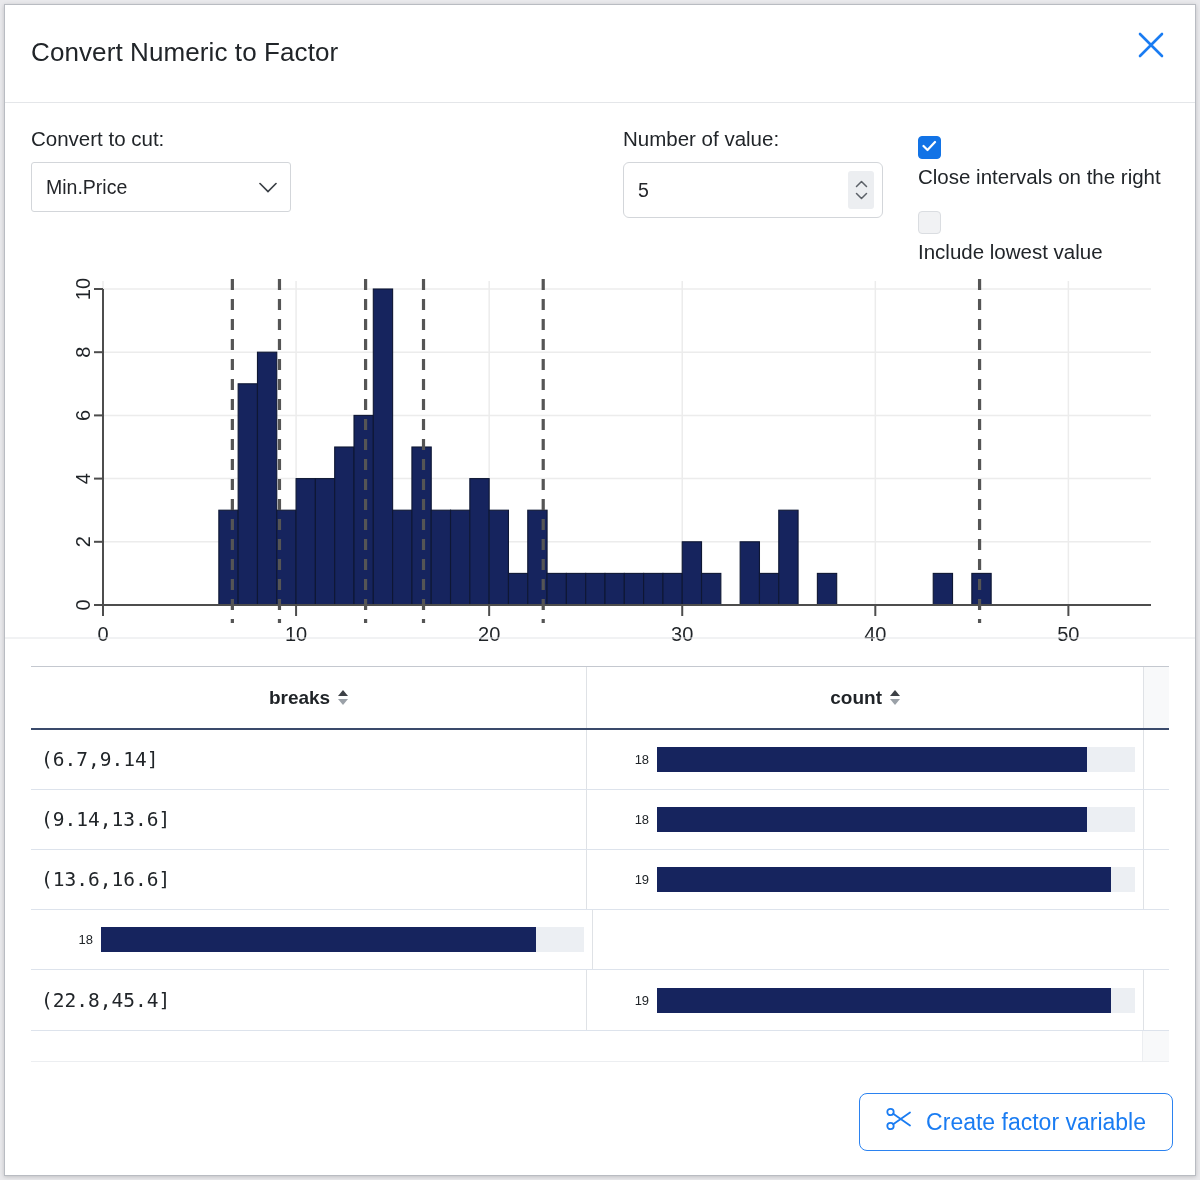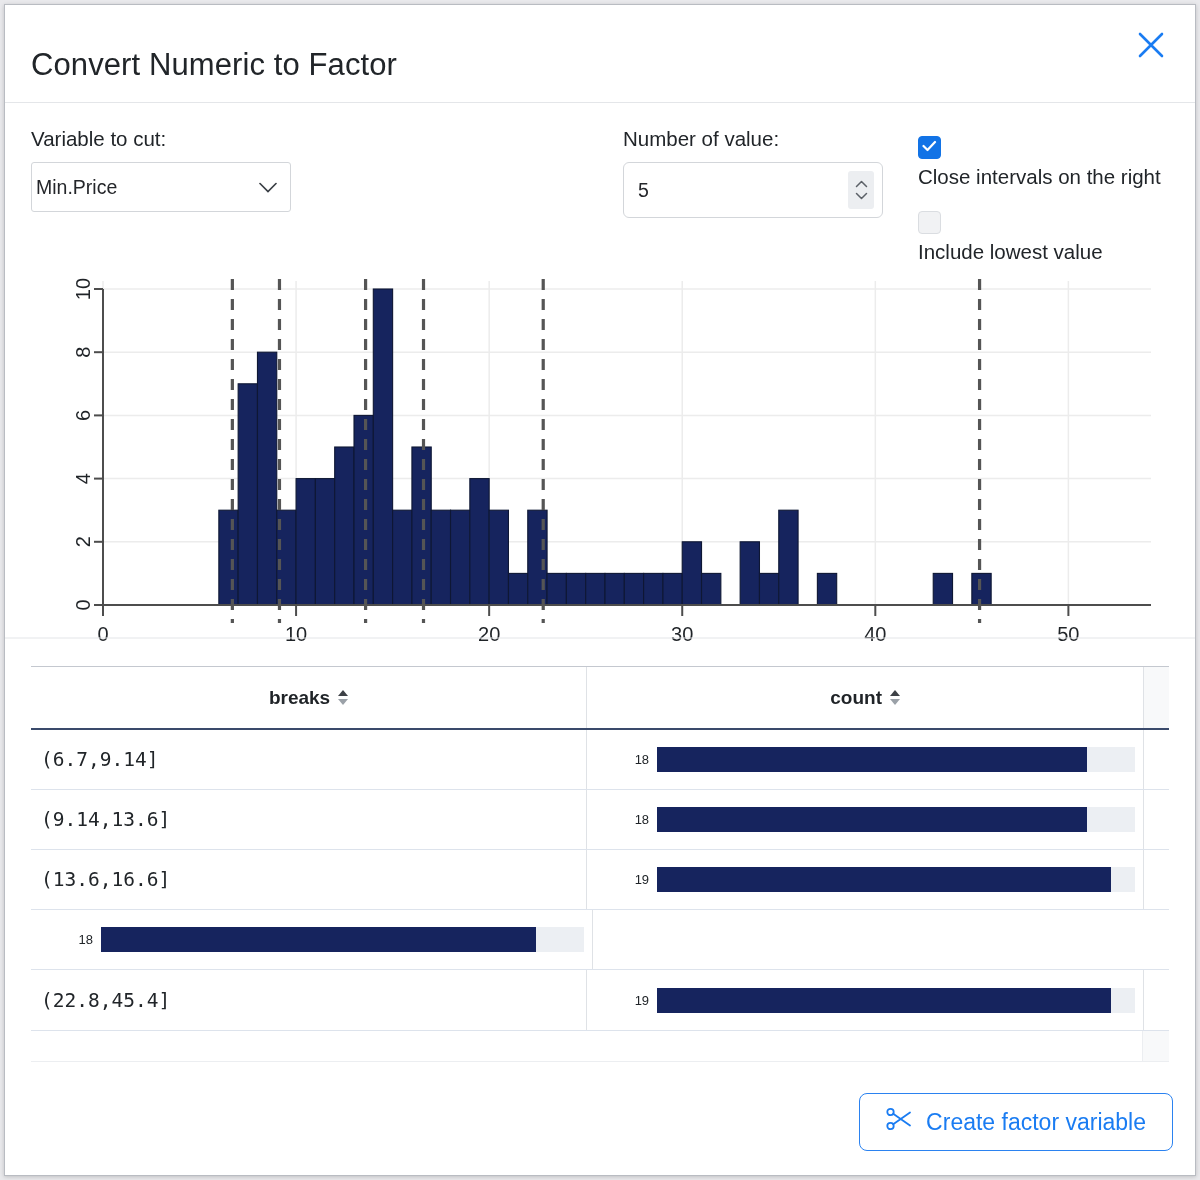--- a/index.html
+++ b/index.html
@@ -21,24 +21,23 @@
 
   
   .hdr {
     position: relative;
     height: 98px;
     border-bottom: 1px solid #e4e6e9;
   }
   .hdr-title {
     position: absolute;
     left: 26px; top: 32px;
-    font-size: 31px;
+    font-size: 26px;
     color: #212529;
     letter-spacing: .1px;
-    margin-top: 10px;
   }
   .close-btn {
     position: absolute;
     right: 22px; top: 18px;
     width: 44px; height: 44px;
     display: flex; align-items: center; justify-content: center;
     cursor: pointer;
   }
   .close-btn svg { display: block; }
 
@@ -51,21 +50,21 @@
     margin-bottom: 11px;
     white-space: nowrap;
   }
   .select-box {
     position: relative;
     height: 50px;
     border: 1px solid #d3d6da;
     border-radius: 3px;
     background: #fff;
     display: flex; align-items: center;
-    padding: 0 4px;
+    padding: 0 14px;
     font-size: 19.5px;
     color: #24262a;
     cursor: pointer;
   }
   .chev {
     position: absolute; right: 13px; top: 50%;
     transform: translateY(-50%);
   }
   .spin-box {
     position: relative;
@@ -202,21 +201,21 @@
     <div class="close-btn">
       <svg width="30" height="30" viewBox="0 0 30 30">
         <path d="M4 4 L26 26 M26 4 L4 26" stroke="#1a7cf2" stroke-width="2.6" stroke-linecap="round" fill="none"></path>
       </svg>
     </div>
   </div>
 
   <div class="form-row">
 
     <div class="fld" style="left:26px; width:260px;">
-      <div class="fld-label">Variable to cut:</div>
+      <div class="fld-label">Convert to cut:</div>
       <div class="select-box">
         <span>Min.Price</span>
         <span class="chev">
           <svg width="18" height="11" viewBox="0 0 18 11">
               <path d="M1 1 L9 9 L17 1" stroke="#3a3f45" stroke-width="1.7" fill="none" stroke-linecap="round"></path>
             </svg>
         </span>
       </div>
     </div>
 

